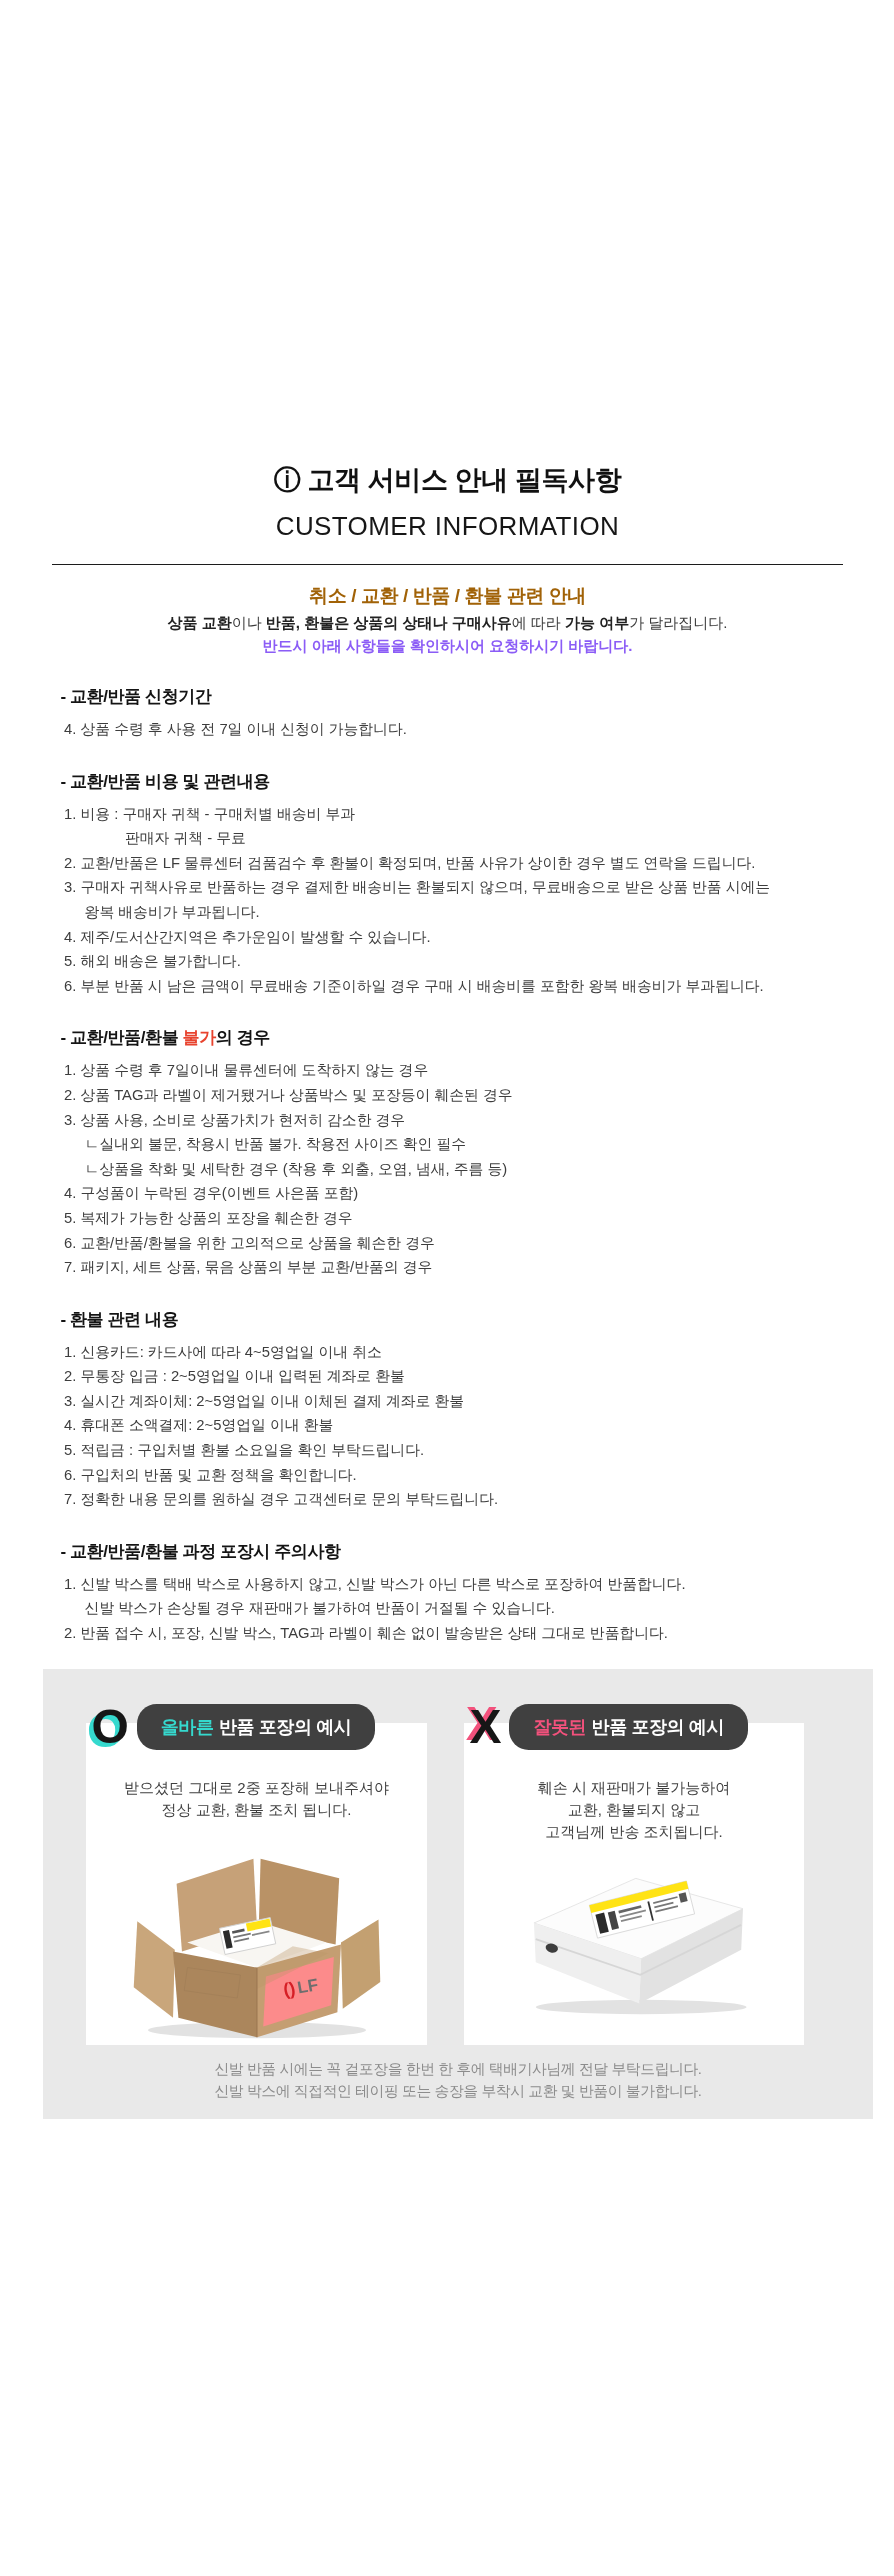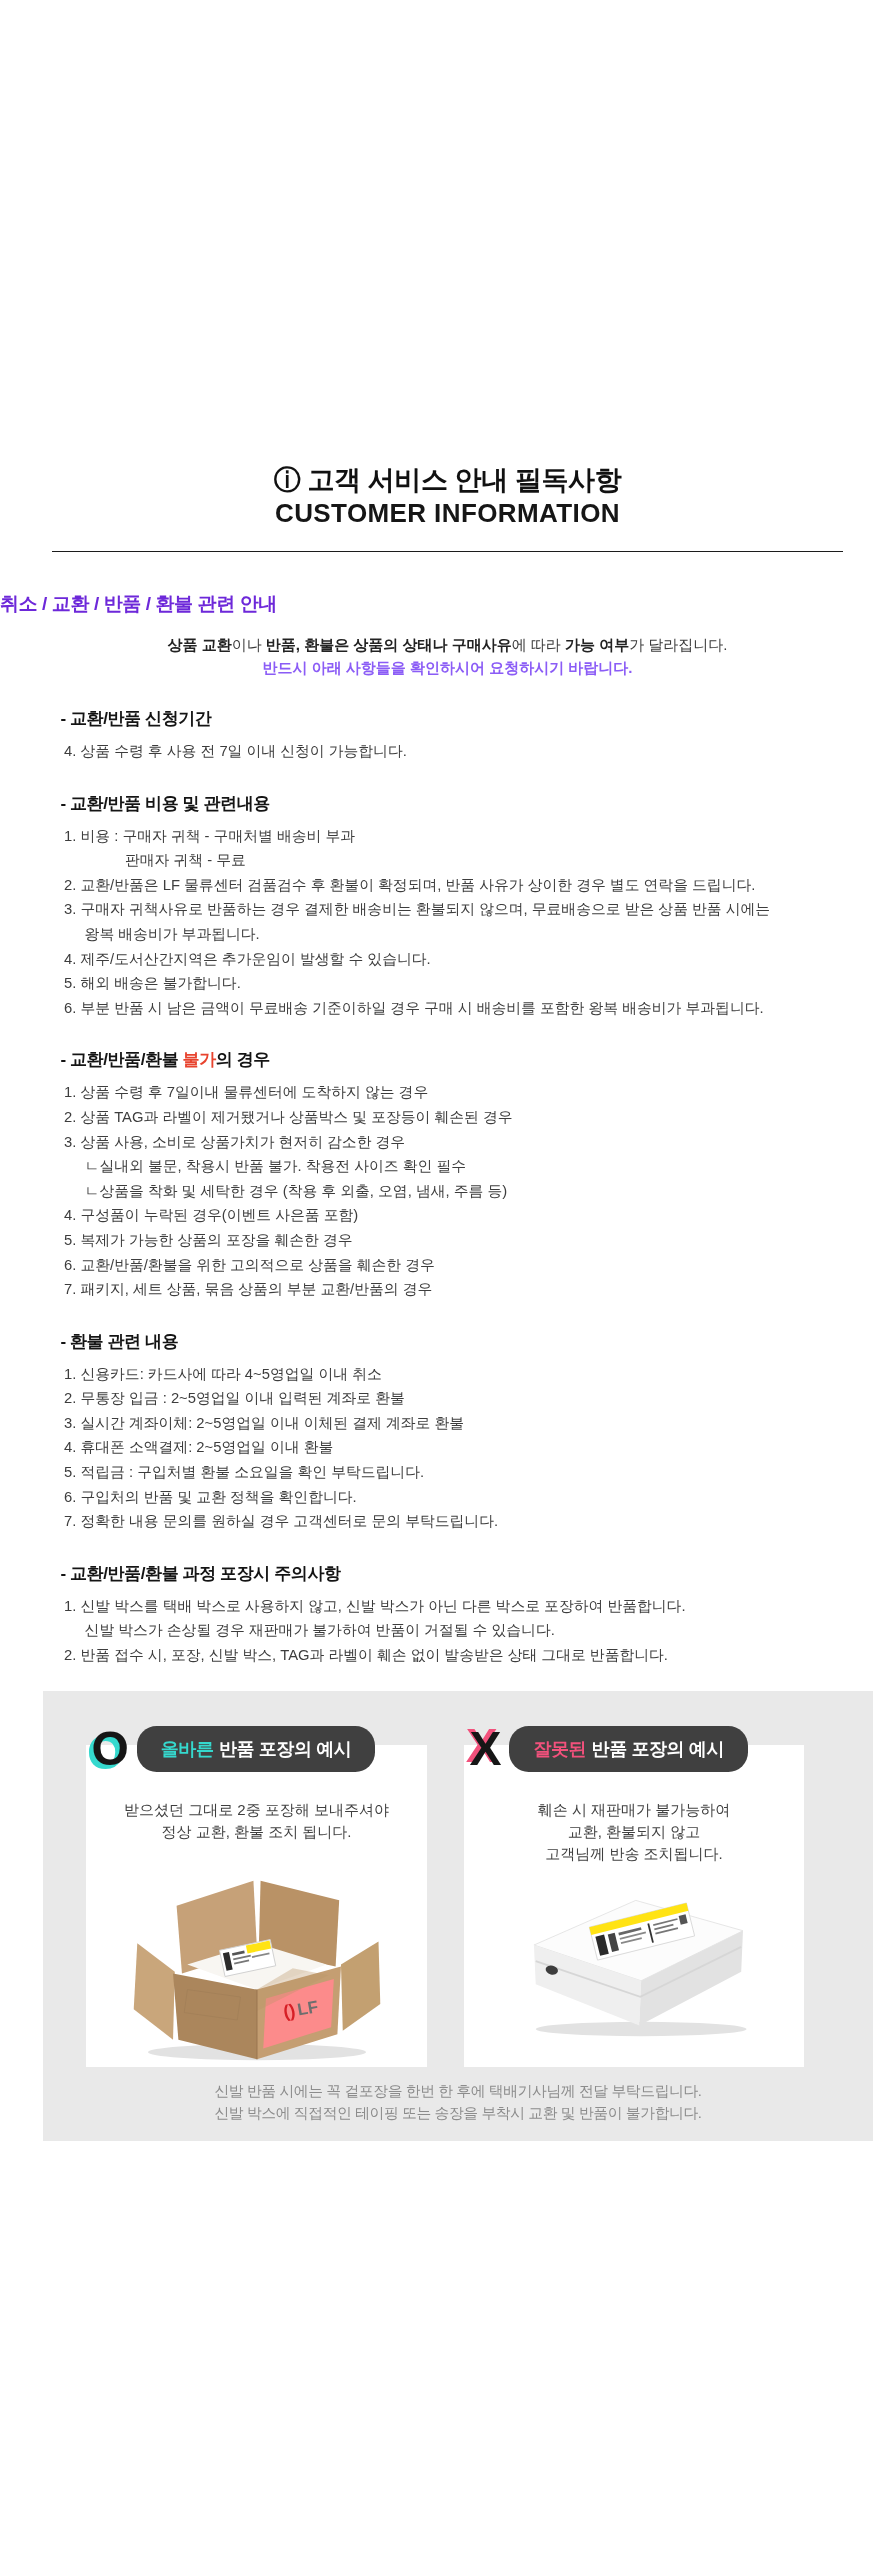--- a/index.html
+++ b/index.html
@@ -10,32 +10,32 @@
     color:#3c3c3c;
   }
   .top-pad { height:462px; }
 
   
   .page-title {
     text-align:center; font-size:27px; font-weight:700; color:#111;
     line-height:36px; letter-spacing:-0.4px;
   }
   .page-subtitle {
-    text-align:center; font-size:26px; font-weight:700; color:#161616;
-    line-height:30px; margin-top:0; letter-spacing:0.4px;
+    text-align:center; font-size:26px; font-weight:400; color:#161616;
+    line-height:30px; margin-top:13px; letter-spacing:0.4px;
   }
   .divider { width:791px; margin:23px auto 0; border-top:1.8px solid #1c1c1c; }
 
   
   .intro-title {
-    margin-top:38px; font-size:19px; font-weight:800;
-    color:#6d28d9; line-height:27px; letter-spacing:-0.4px;
+    margin-top:17px; text-align:center; font-size:19px; font-weight:800;
+    color:#a16207; line-height:27px; letter-spacing:-0.4px;
   }
   .intro-para {
-    margin-top:16px; text-align:center; font-size:15px; color:#3a3a3a;
+    margin-top:2px; text-align:center; font-size:15px; color:#3a3a3a;
     line-height:23px; font-weight:400;
   }
   .intro-para .b { font-weight:700; color:#222; }
   .intro-line2 { font-weight:700; color:#8b5cf6;text-align:center; }
 
   
   .sections { padding-left:64px; padding-right:36px; }
   .sec-heading {
     margin:27px 0 8px -3.6px; font-size:17px; font-weight:800; color:#141414;
     line-height:25px; letter-spacing:-0.4px;

